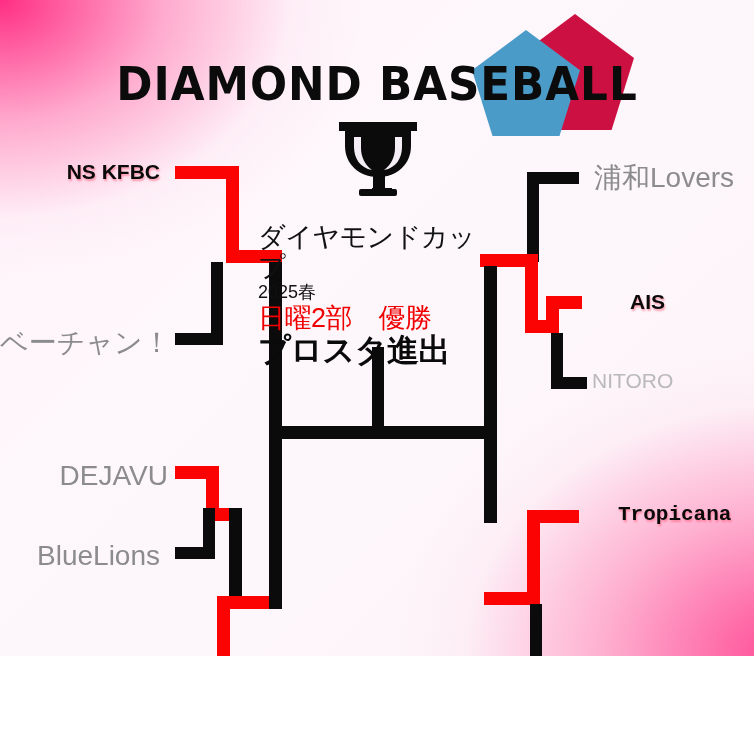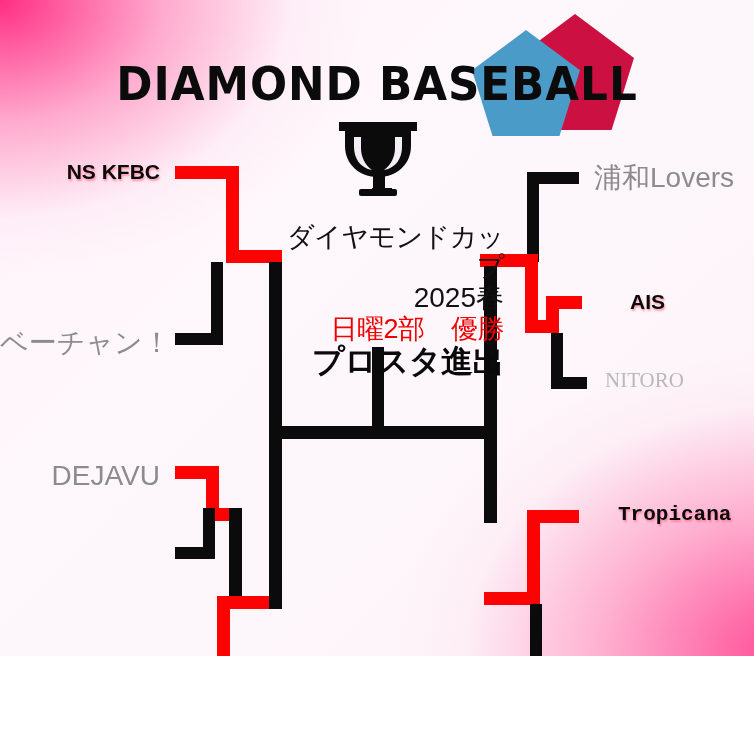--- a/index.html
+++ b/index.html
@@ -32,25 +32,25 @@
     position:absolute;left:0;top:56px;width:754px;text-align:center;
     font-family:"DejaVu Sans","Liberation Sans",sans-serif;
     font-weight:bold;font-size:47px;letter-spacing:1px;color:#0b0b0b;
     z-index:4;transform:scaleX(0.93);white-space:nowrap;
   }
 
   #trophy{position:absolute;left:335px;top:118px;width:86px;height:84px;z-index:4;}
 
   
   #caption{
-    position:absolute;left:266px;top:222px;width:238px;
-    text-align:right;line-height:1.12;z-index:5;
+    position:absolute;left:258px;top:222px;width:238px;
+    text-align:left;line-height:1.12;z-index:5;
   }
   #caption .l1{font-size:27px;color:#111;letter-spacing:-0.5px;}
-  #caption .l2{font-size:28px;color:#111;}
+  #caption .l2{font-size:18px;color:#111;}
   #caption .l3{font-size:27px;color:#f00000;font-weight:500;letter-spacing:-0.5px;}
   #caption .l4{font-size:32px;color:#0a0a0a;font-weight:600;letter-spacing:-0.5px;}
 
   
   .ln{position:absolute;z-index:3;}
   .blk{background:#0b0b0b;}
   .red{background:#fb0303;}
 
   
   .team{position:absolute;z-index:6;white-space:nowrap;line-height:1.12;}
@@ -142,24 +142,25 @@
 
   <div class="ln red" style="left:527px;top:510px;width:52px;height:13px;"></div>
   <div class="ln red" style="left:527px;top:510px;width:13px;height:90px;"></div>
   <div class="ln red" style="left:484px;top:592px;width:56px;height:13px;"></div>
 
   <div class="ln blk" style="left:530px;top:677px;width:50px;height:12px;"></div>
   <div class="ln blk" style="left:530px;top:604px;width:12px;height:85px;"></div>
 
   <div class="team l win" style="left:0px;top:160px;width:160px;">NS KFBC</div>
   <div class="team l los" style="left:0px;top:327px;width:160px;">ベーチャン！</div>
-  <div class="team l los" style="left:0px;top:460px;width:160px;">DEJAVU</div>
+  <div class="team l los" style="left:8px;top:460px;width:160px;">DEJAVU</div>
+  <div class="team l los" style="left:0px;top:540px;width:160px;">BlueLions</div>
 
   <div class="team two win" style="left:8px;top:656px;width:160px;">
     <div>ションズ</div>
   </div>
 
   <div class="team r los" style="left:594px;top:162px;width:160px;">浦和Lovers</div>
   <div class="team r win" style="left:630px;top:290px;width:120px;">AIS</div>
-  <div class="team r los-faint" style="left:605px;top:369px;width:149px;font-family:Liberation Serif, serif;">NITORO</div>
+  <div class="team r los-faint" style="left:592px;top:369px;width:149px;">NITORO</div>
   <div class="team r win" style="left:618px;top:503px;width:160px;font-family:Liberation Mono, monospace;">Tropicana</div>
 
 </div>
 
 </body></html>

